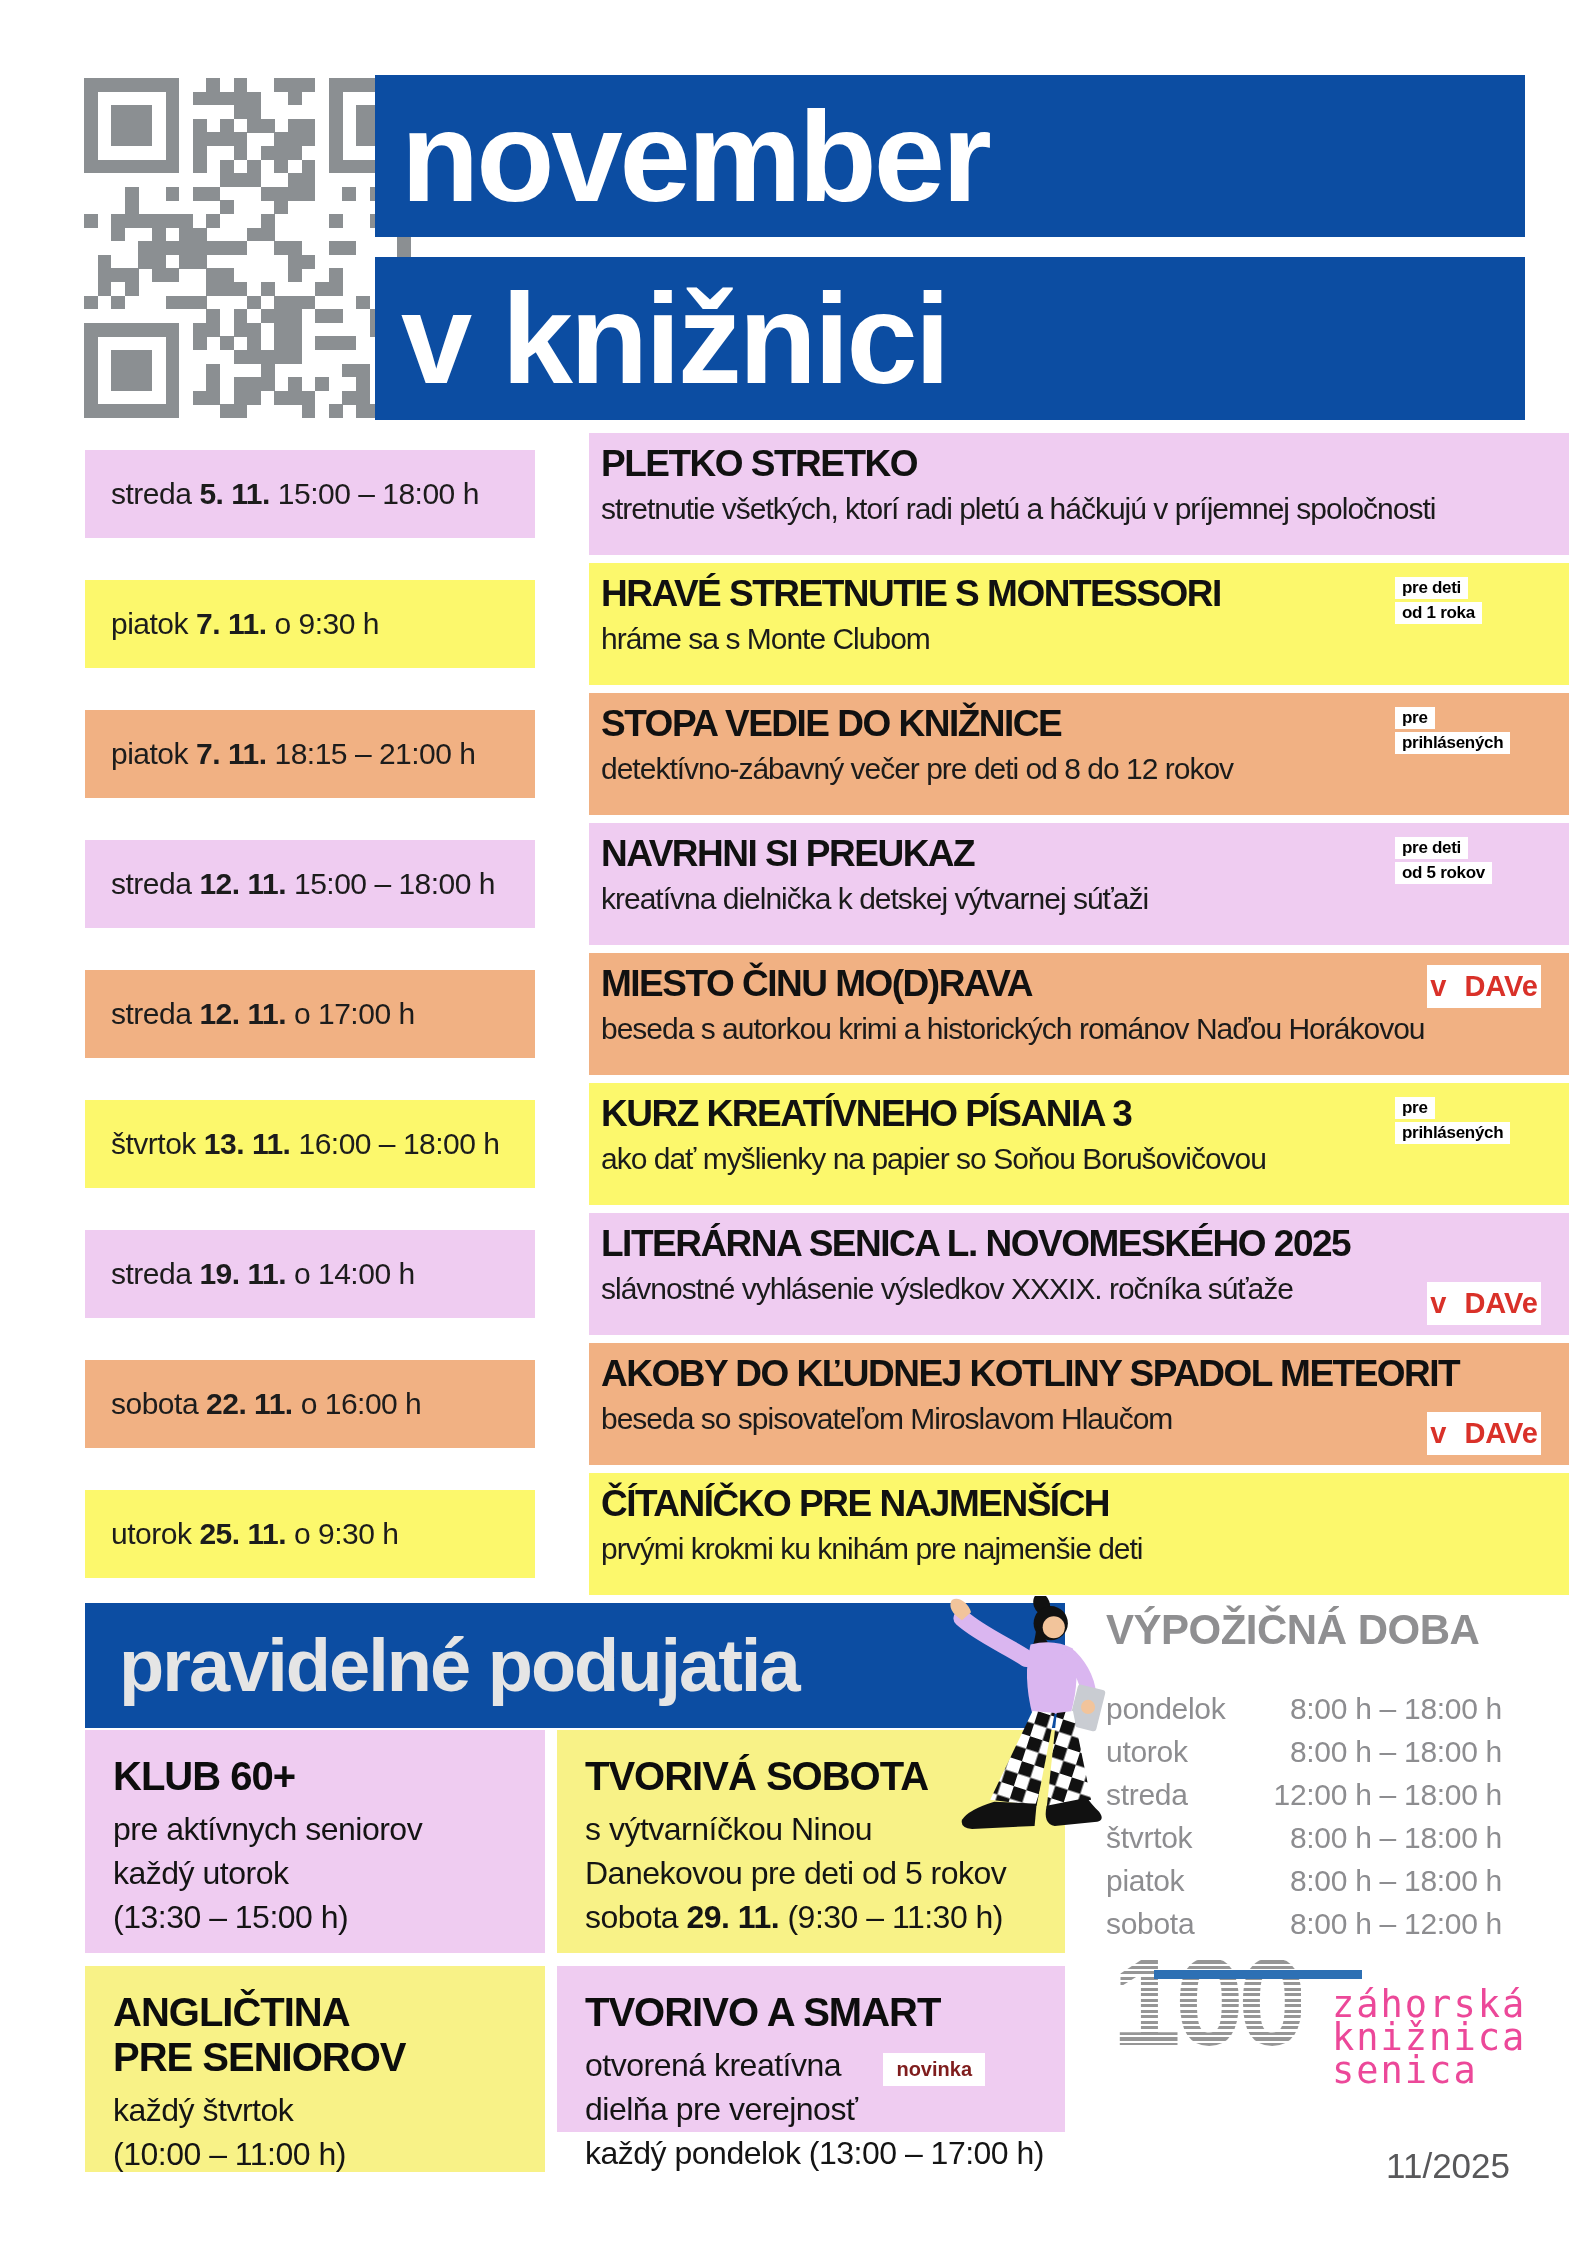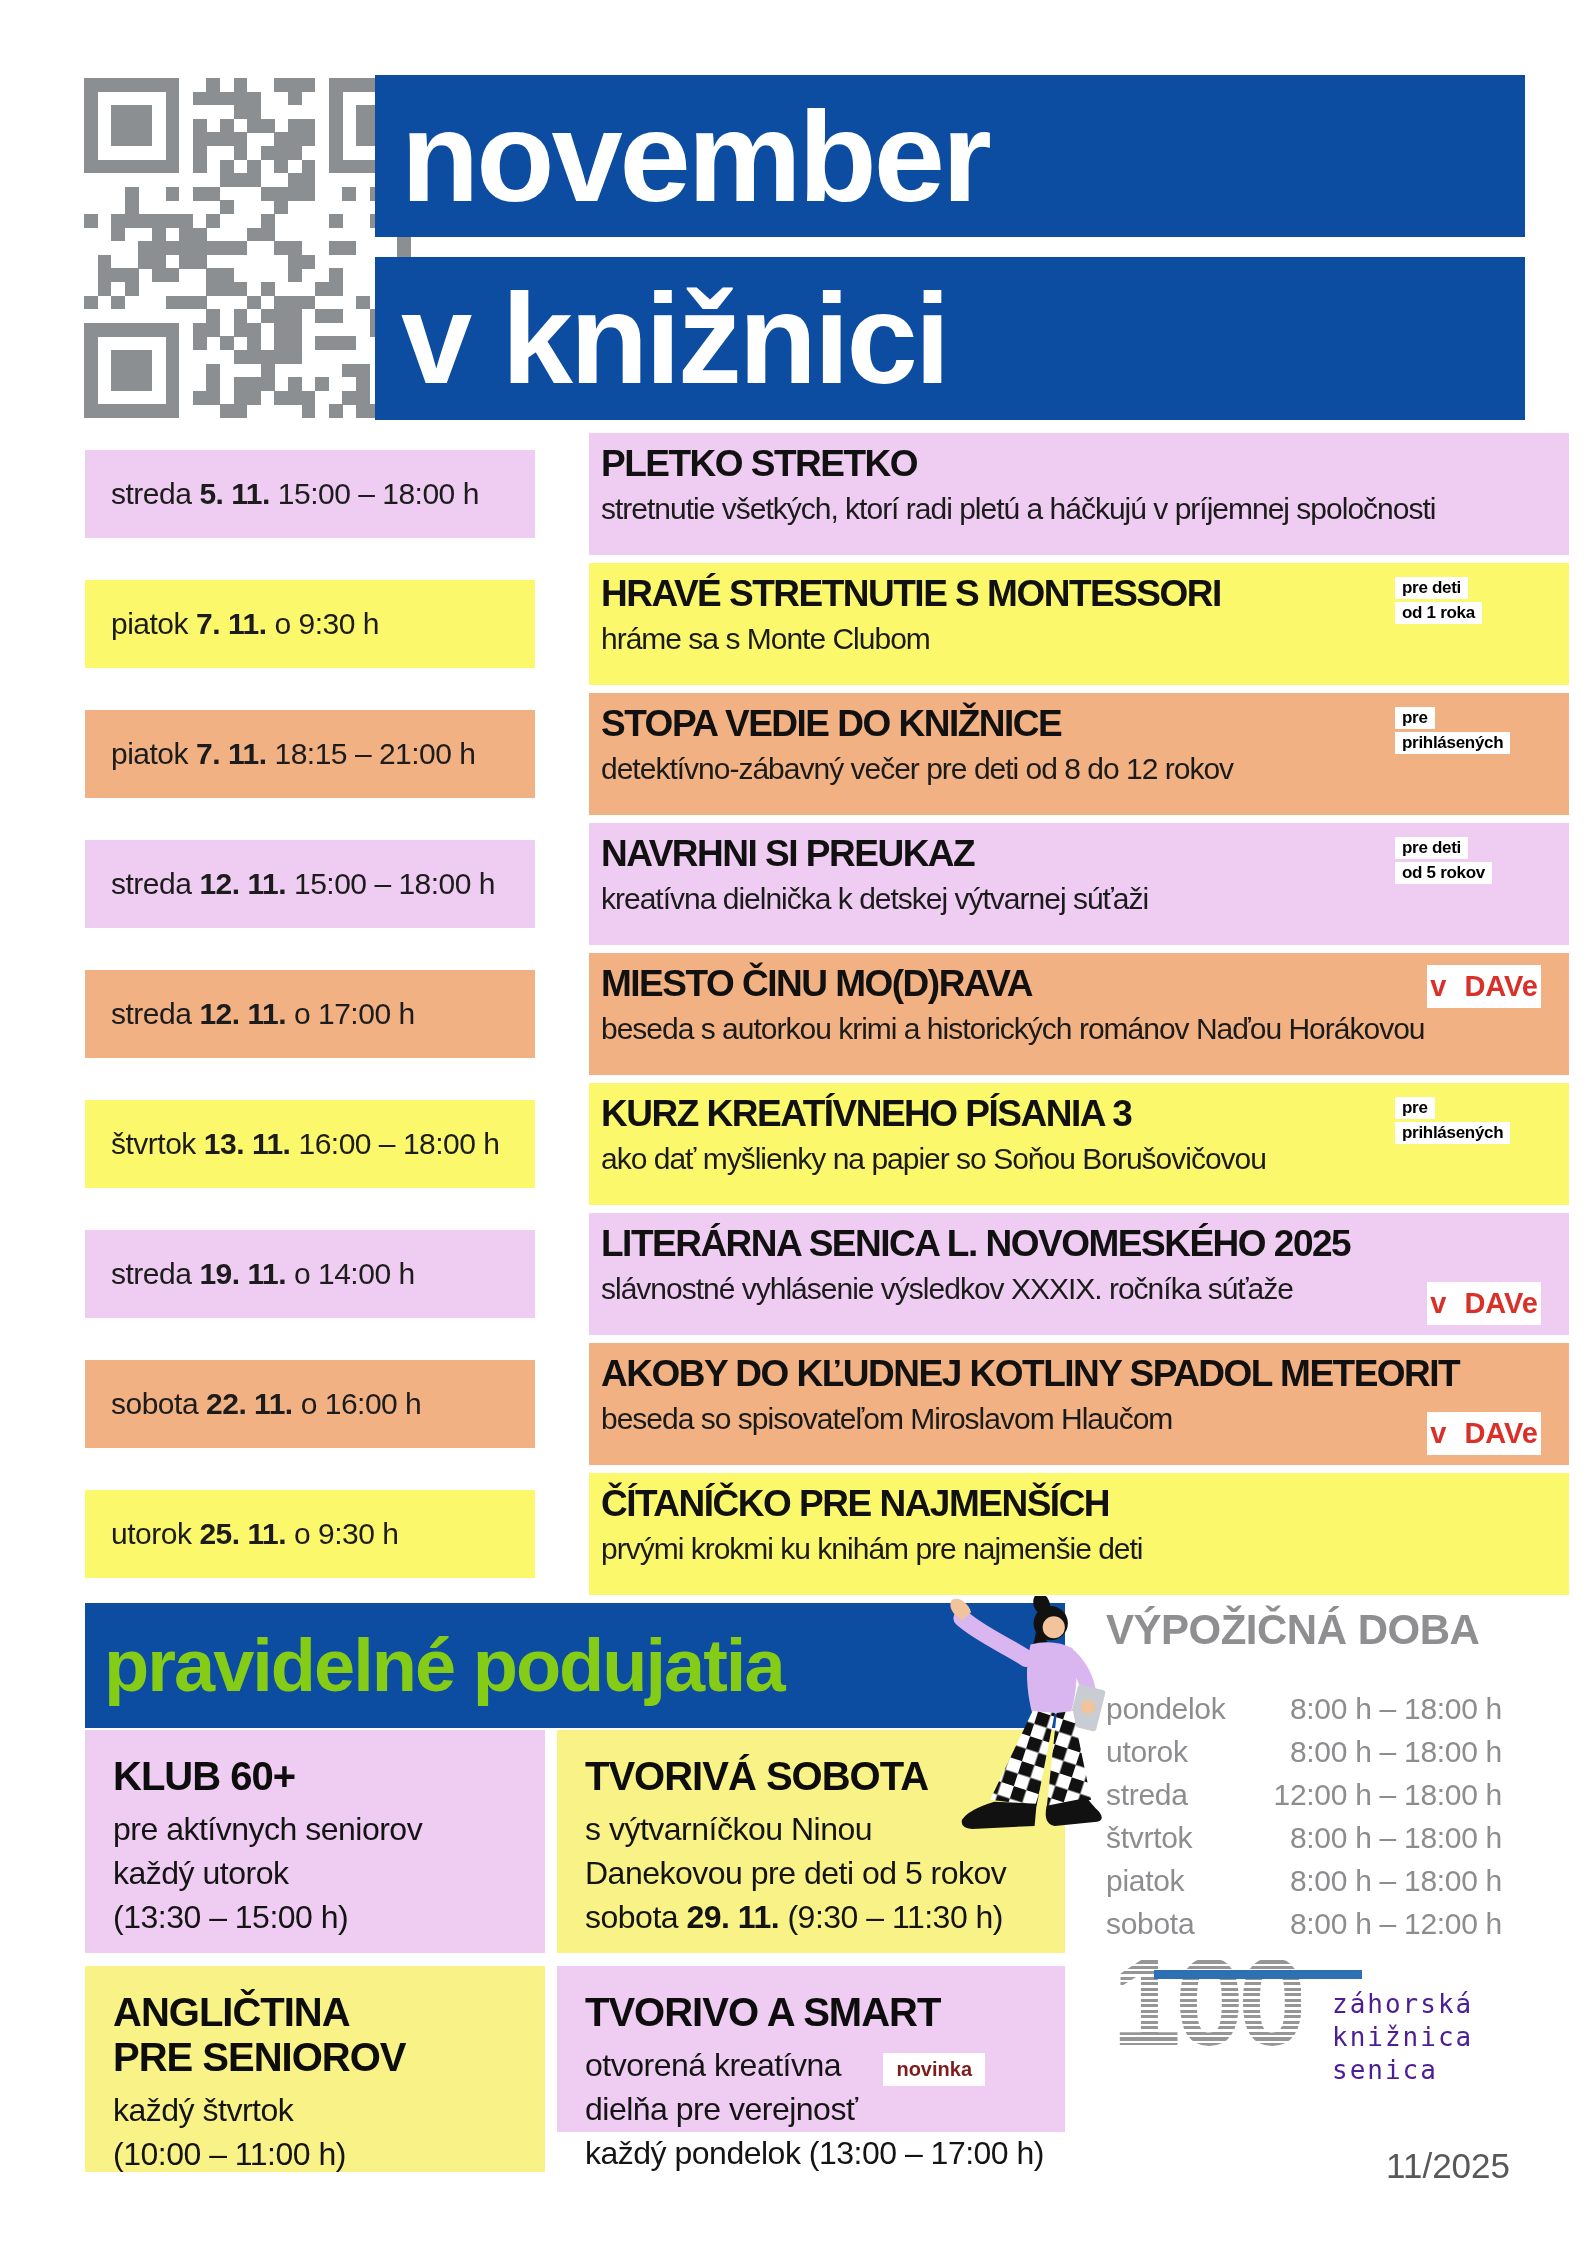--- a/index.html
+++ b/index.html
@@ -37,22 +37,22 @@
   .badge-black .bl{display:block;margin-bottom:3px;}
   .badge-black .bl span{display:inline-block;background:#fff;color:#000;
         font-size:17px;font-weight:bold;padding:1px 7px;letter-spacing:-0.3px;}
   .badge-red{position:absolute;right:28px;background:#fff;color:#d93129;
         font-size:29px;font-weight:bold;padding:5px 3px;word-spacing:10px;letter-spacing:0;}
   .badge-red.top{top:12px;}
   .badge-red.bottom{bottom:10px;}
 
   
   #reg-banner{left:85px;top:1603px;width:980px;height:125px;background:#0c4da2;
-      color:#84cc16;font-weight:bold;font-size:74px;letter-spacing:-2px;
-      display:flex;align-items:center;padding-left:19px;box-sizing:border-box;}
+      color:#e5e5e5;font-weight:bold;font-size:74px;letter-spacing:-2px;
+      display:flex;align-items:center;padding-left:34px;box-sizing:border-box;}
   #woman{left:936px;top:1596px;width:175px;height:242px;z-index:5;}
   .box{box-sizing:border-box;padding:24px 10px 16px 28px;}
   #boxA1{left:85px;top:1730px;width:460px;height:223px;}
   #boxA2{left:557px;top:1730px;width:508px;height:223px;}
   #boxB1{left:85px;top:1966px;width:460px;height:206px;}
   #boxB2{left:557px;top:1966px;width:508px;height:166px;}
   .box-title{font-size:40px;font-weight:bold;letter-spacing:-1px;line-height:1.12;color:#0d0d0d;margin-bottom:8px;}
   .box-line{font-size:32px;line-height:1.38;letter-spacing:-0.5px;color:#141414;white-space:nowrap;}
   .novinka{display:inline-block;background:#fff;color:#7f1d1d;font-size:20px;
       font-weight:bold;padding:3px 13px;margin-left:34px;letter-spacing:0;}
@@ -63,21 +63,21 @@
   .hrow{display:flex;justify-content:space-between;font-size:30px;color:#8d8d90;
         line-height:33px;letter-spacing:-0.3px;margin-top:10px;}
 
   
   #logo{left:1112px;top:1948px;width:420px;height:170px;}
   .logo-num{font-size:124px;font-weight:bold;line-height:108px;letter-spacing:-6px;
       background:repeating-linear-gradient(180deg,#969696 0px,#969696 3px,#ffffff 3px,#ffffff 5.5px);
       -webkit-background-clip:text;background-clip:text;color:transparent;}
   #logo-line{position:absolute;left:42px;top:22px;width:208px;height:9px;background:#2d70b4;}
   #logo-text{position:absolute;left:220px;top:40px;font-family:"DejaVu Sans Mono",monospace;
-      font-size:26px;color:#4c1d95;line-height:33px;letter-spacing:2px;}
+      font-size:37px;color:#ec4899;line-height:33px;letter-spacing:2px;}
   #issue{left:1300px;top:2146px;width:210px;text-align:right;font-size:35px;color:#58585a;}
 </style>
 </head>
 <body>
 
 <svg id="qr" class="abs" viewBox="0 0 25 25" shape-rendering="crispEdges">
     <rect x="0" y="0" width="1.02" height="1.02" fill="#8b8f92"></rect>
     <rect x="1" y="0" width="1.02" height="1.02" fill="#8b8f92"></rect>
     <rect x="2" y="0" width="1.02" height="1.02" fill="#8b8f92"></rect>
     <rect x="3" y="0" width="1.02" height="1.02" fill="#8b8f92"></rect>

